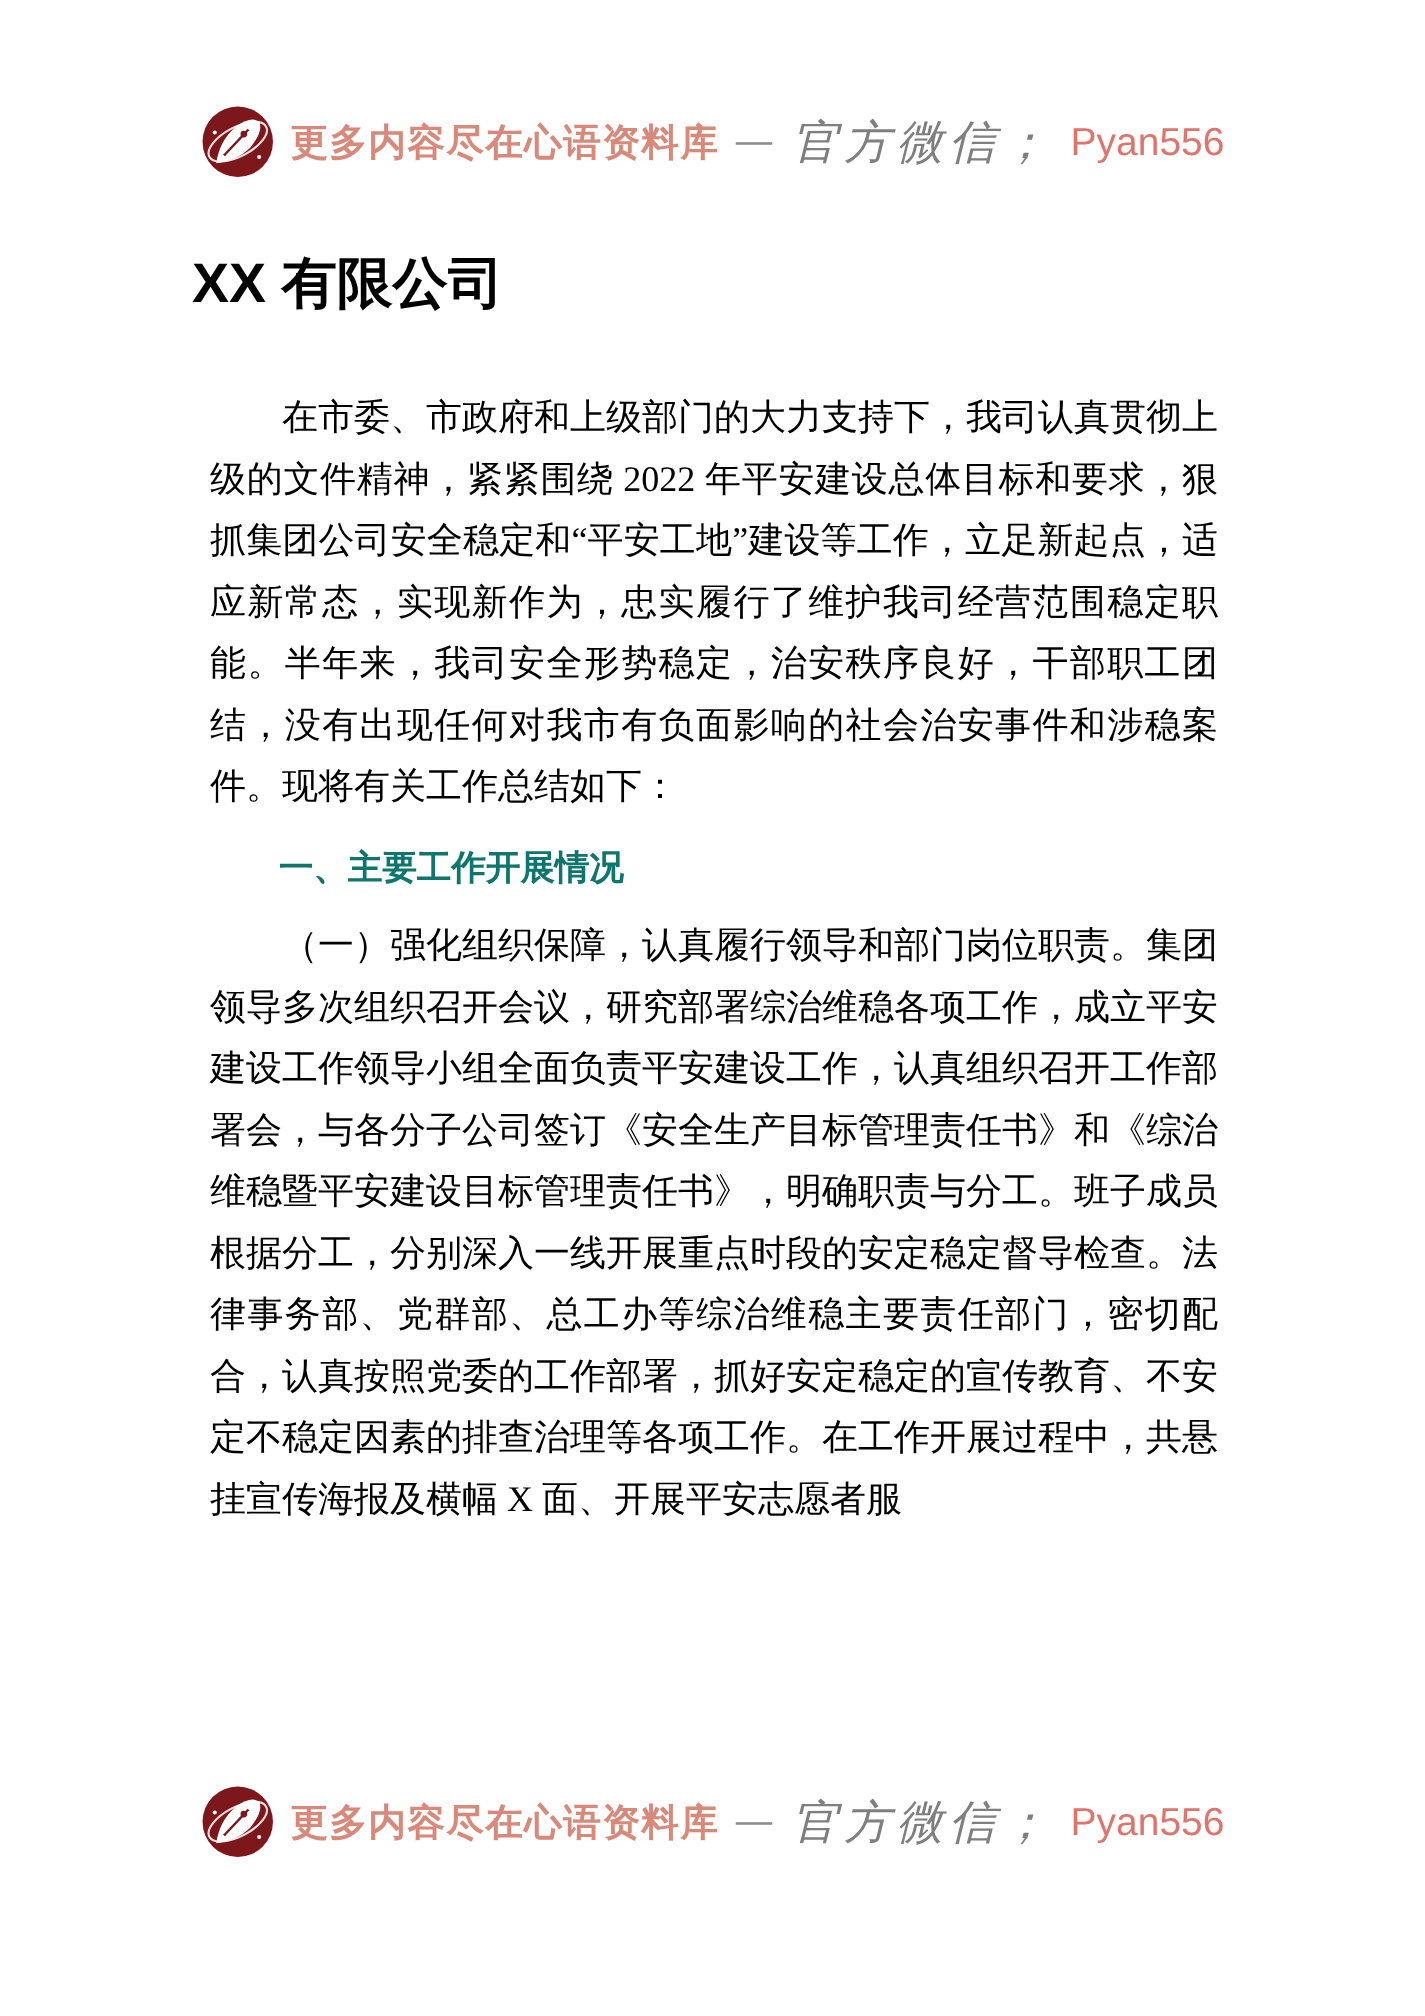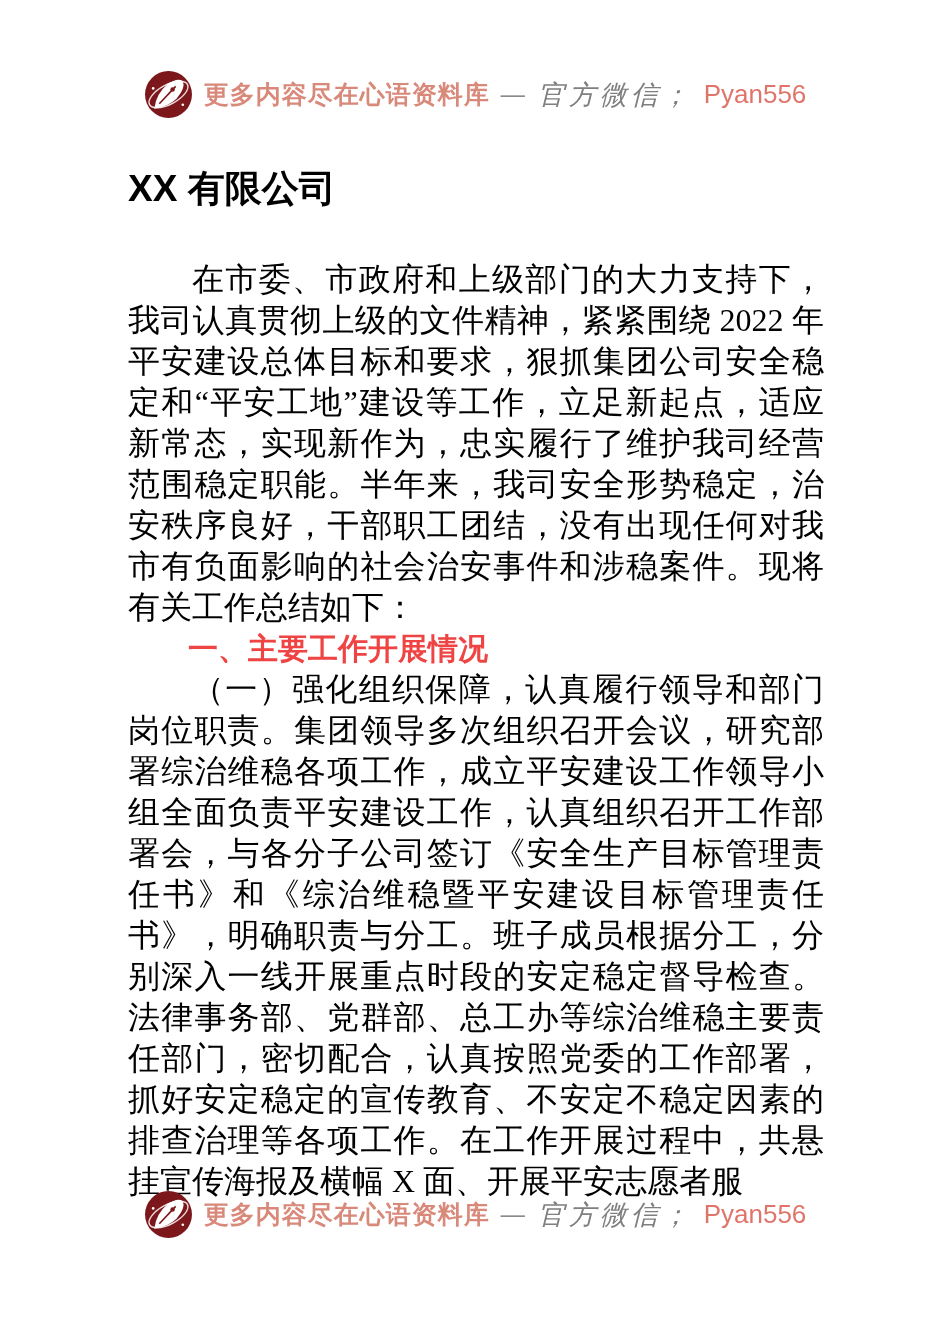--- a/index.html
+++ b/index.html
@@ -18,47 +18,47 @@
   }
   .watermark.top{top:70px;}
   .watermark.bottom{top:1190px;}
   .wm-logo{width:49px;height:49px;flex:0 0 auto;}
   .wm-brand{
     color:#d8897a;font-size:25px;font-weight:bold;letter-spacing:1px;
     font-family:"Liberation Serif","DejaVu Serif",serif;
   }
   .wm-sep{color:#8a8a8a;font-size:24px;font-weight:bold;margin:0 2px 0 0;}
   .wm-wechat{
-    color:#7f7f7f;font-size:27px;letter-spacing:4px;
+    color:#7f7f7f;font-size:31px;letter-spacing:4px;
     font-family:"DejaVu Serif","Liberation Serif",serif;font-style:italic;
   }
   .wm-id{
     color:#e0746b;font-size:26px;
     font-family:"Liberation Sans","DejaVu Sans",sans-serif;font-style:normal;
   }
 
   
   .doc{position:absolute;top:0;left:128px;width:696px;}
   .title{
     text-align:left;font-weight:bold;color:#000;
     font-family:"Liberation Sans","DejaVu Sans",sans-serif;
     font-size:37px;line-height:44px;margin:0;
   }
   .title.line1{margin-top:167px;}
   .title.line2{margin-top:13px;}
   .para{
-    font-size:32px;line-height:41px;color:#000;
-    text-align:justify;text-indent:2em;margin:0;
+    font-size:24px;line-height:41px;color:#000;
+    text-align:justify;text-indent:2em;margin:12px;
     font-family:"Liberation Serif","DejaVu Serif",serif;
   }
   .para.intro{margin-top:48px;}
   .sec-heading{
-    font-size:30px;line-height:41px;color:#ef4444;font-weight:bold;
+    font-size:23px;line-height:41px;color:#0f766e;font-weight:bold;
     font-family:"Liberation Sans","DejaVu Sans",sans-serif;
-    text-indent:2em;margin:0;
+    text-indent:2em;margin:12px;
   }
 </style>
 </head>
 <body>
 
 <div class="page">
 
   <div class="watermark top">
     <span class="wm-logo">
       <svg width="49" height="49" viewBox="0 0 48 48">

